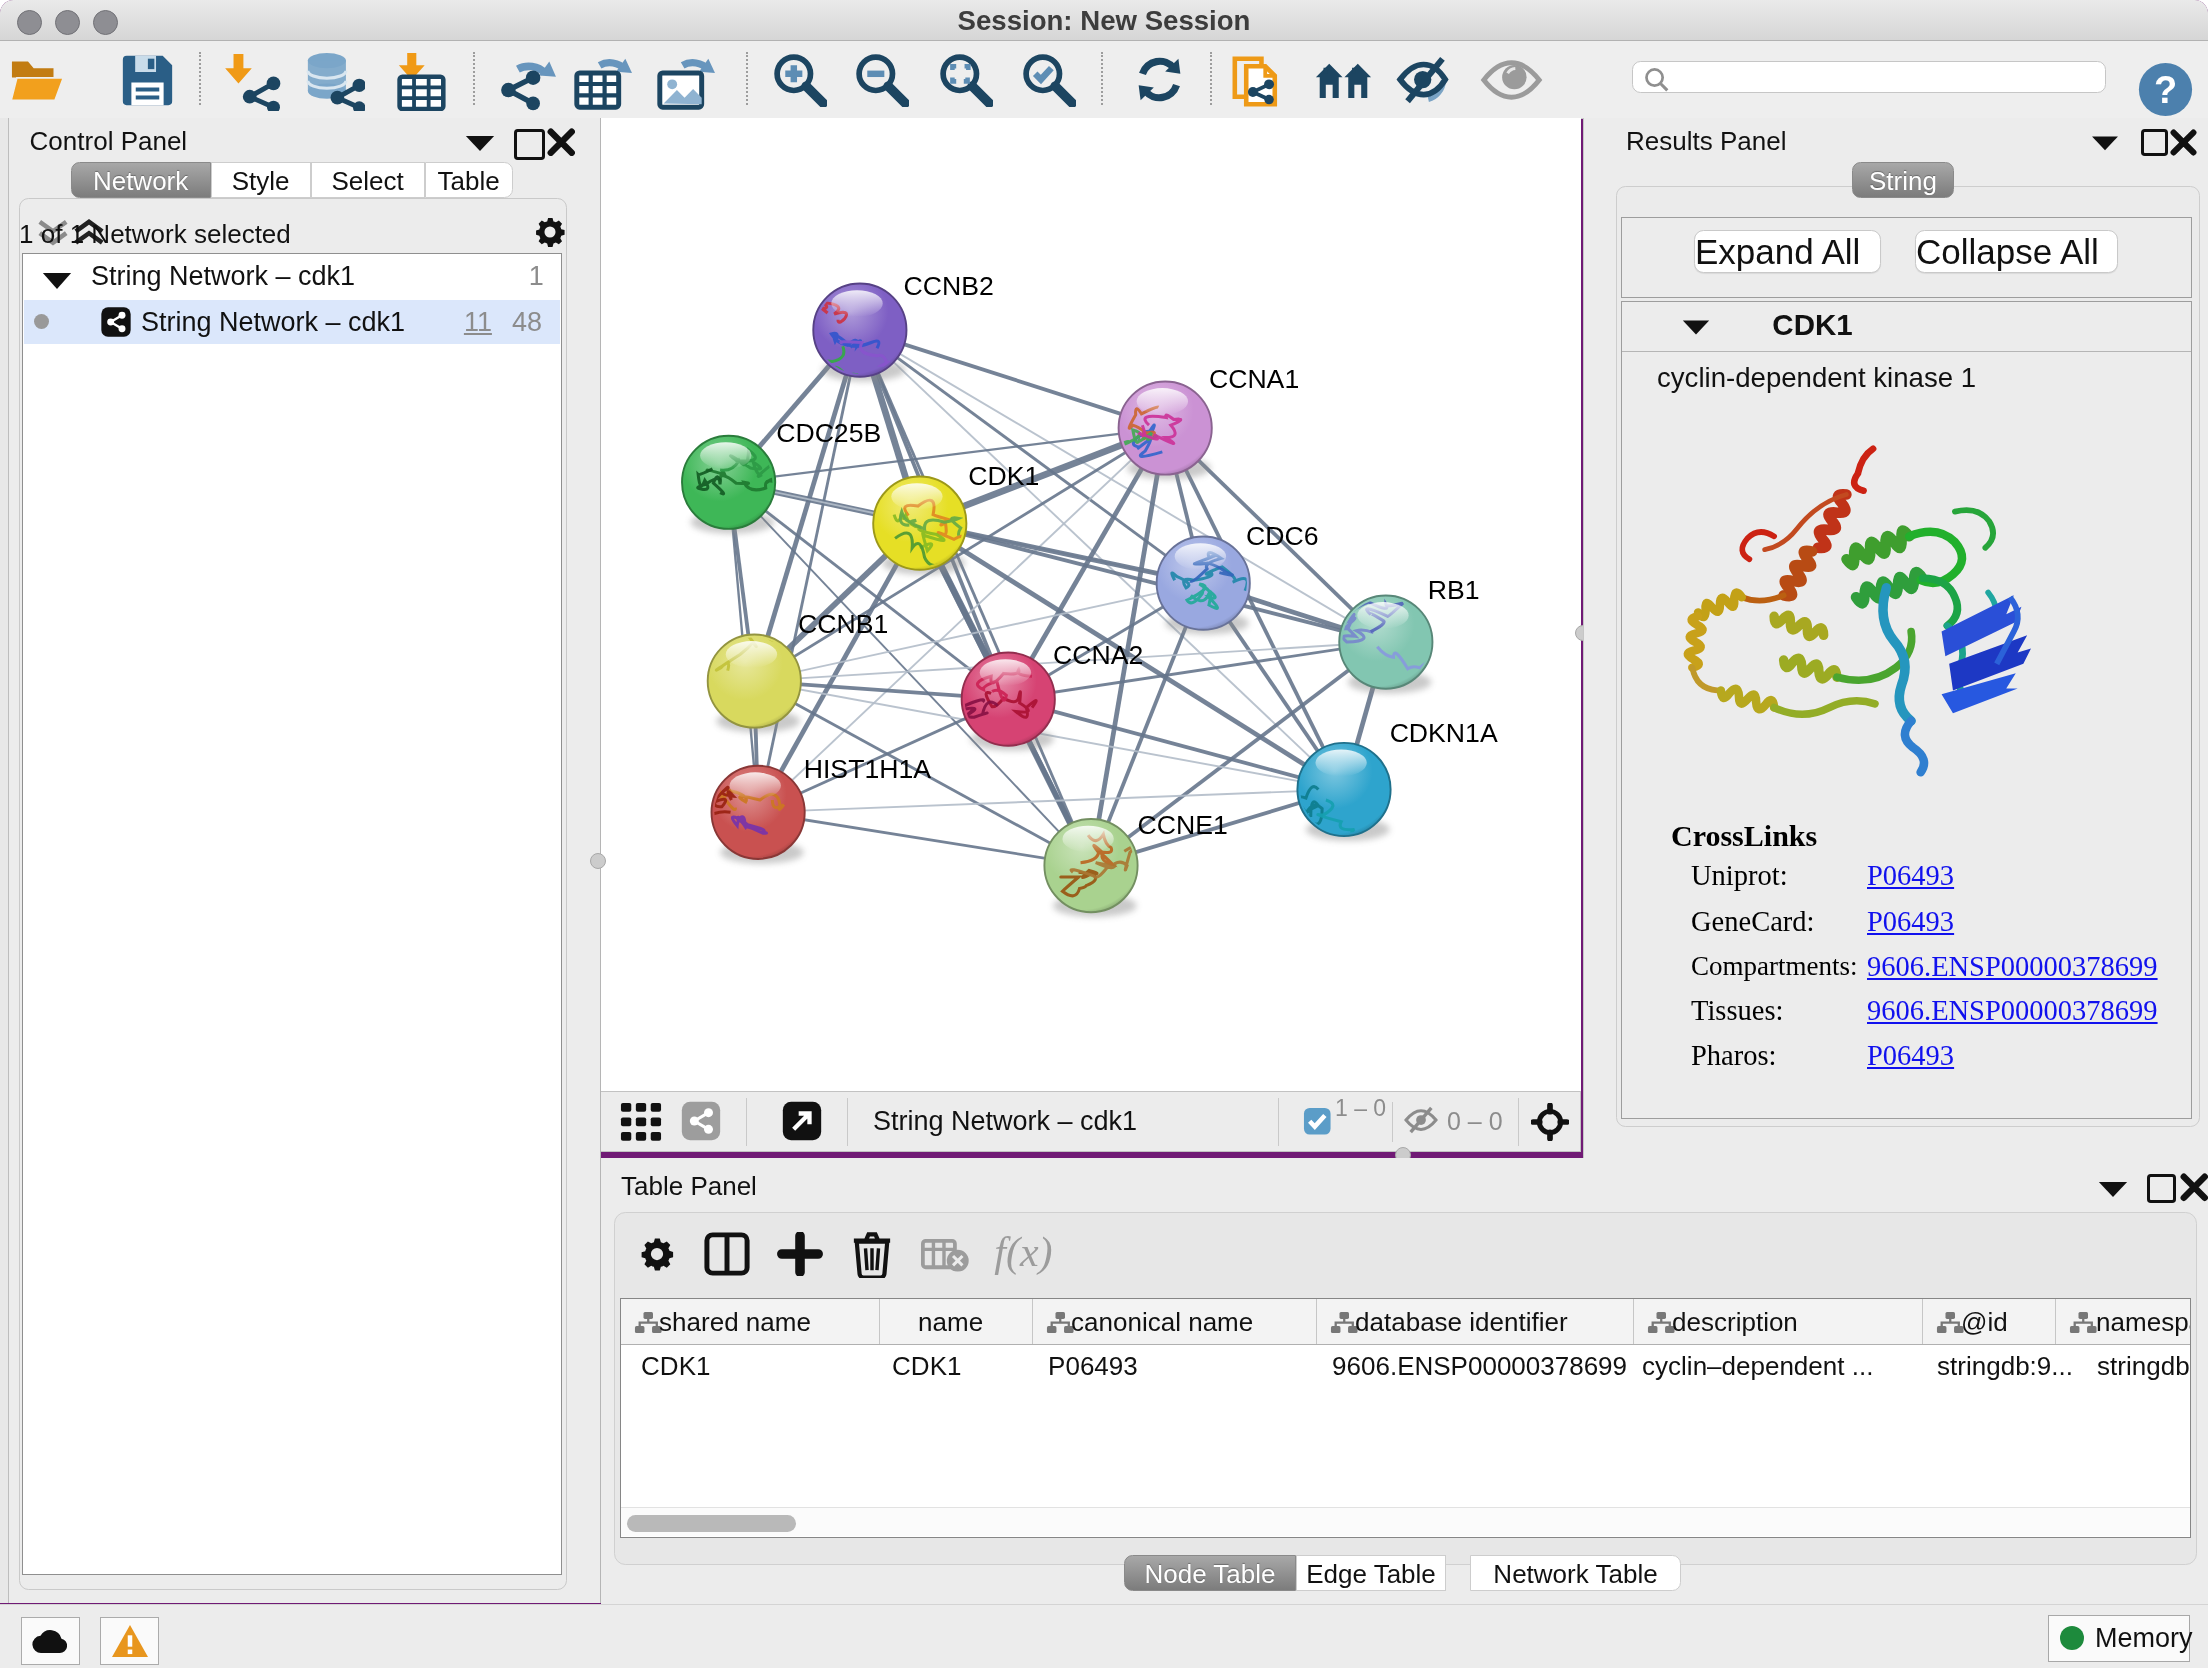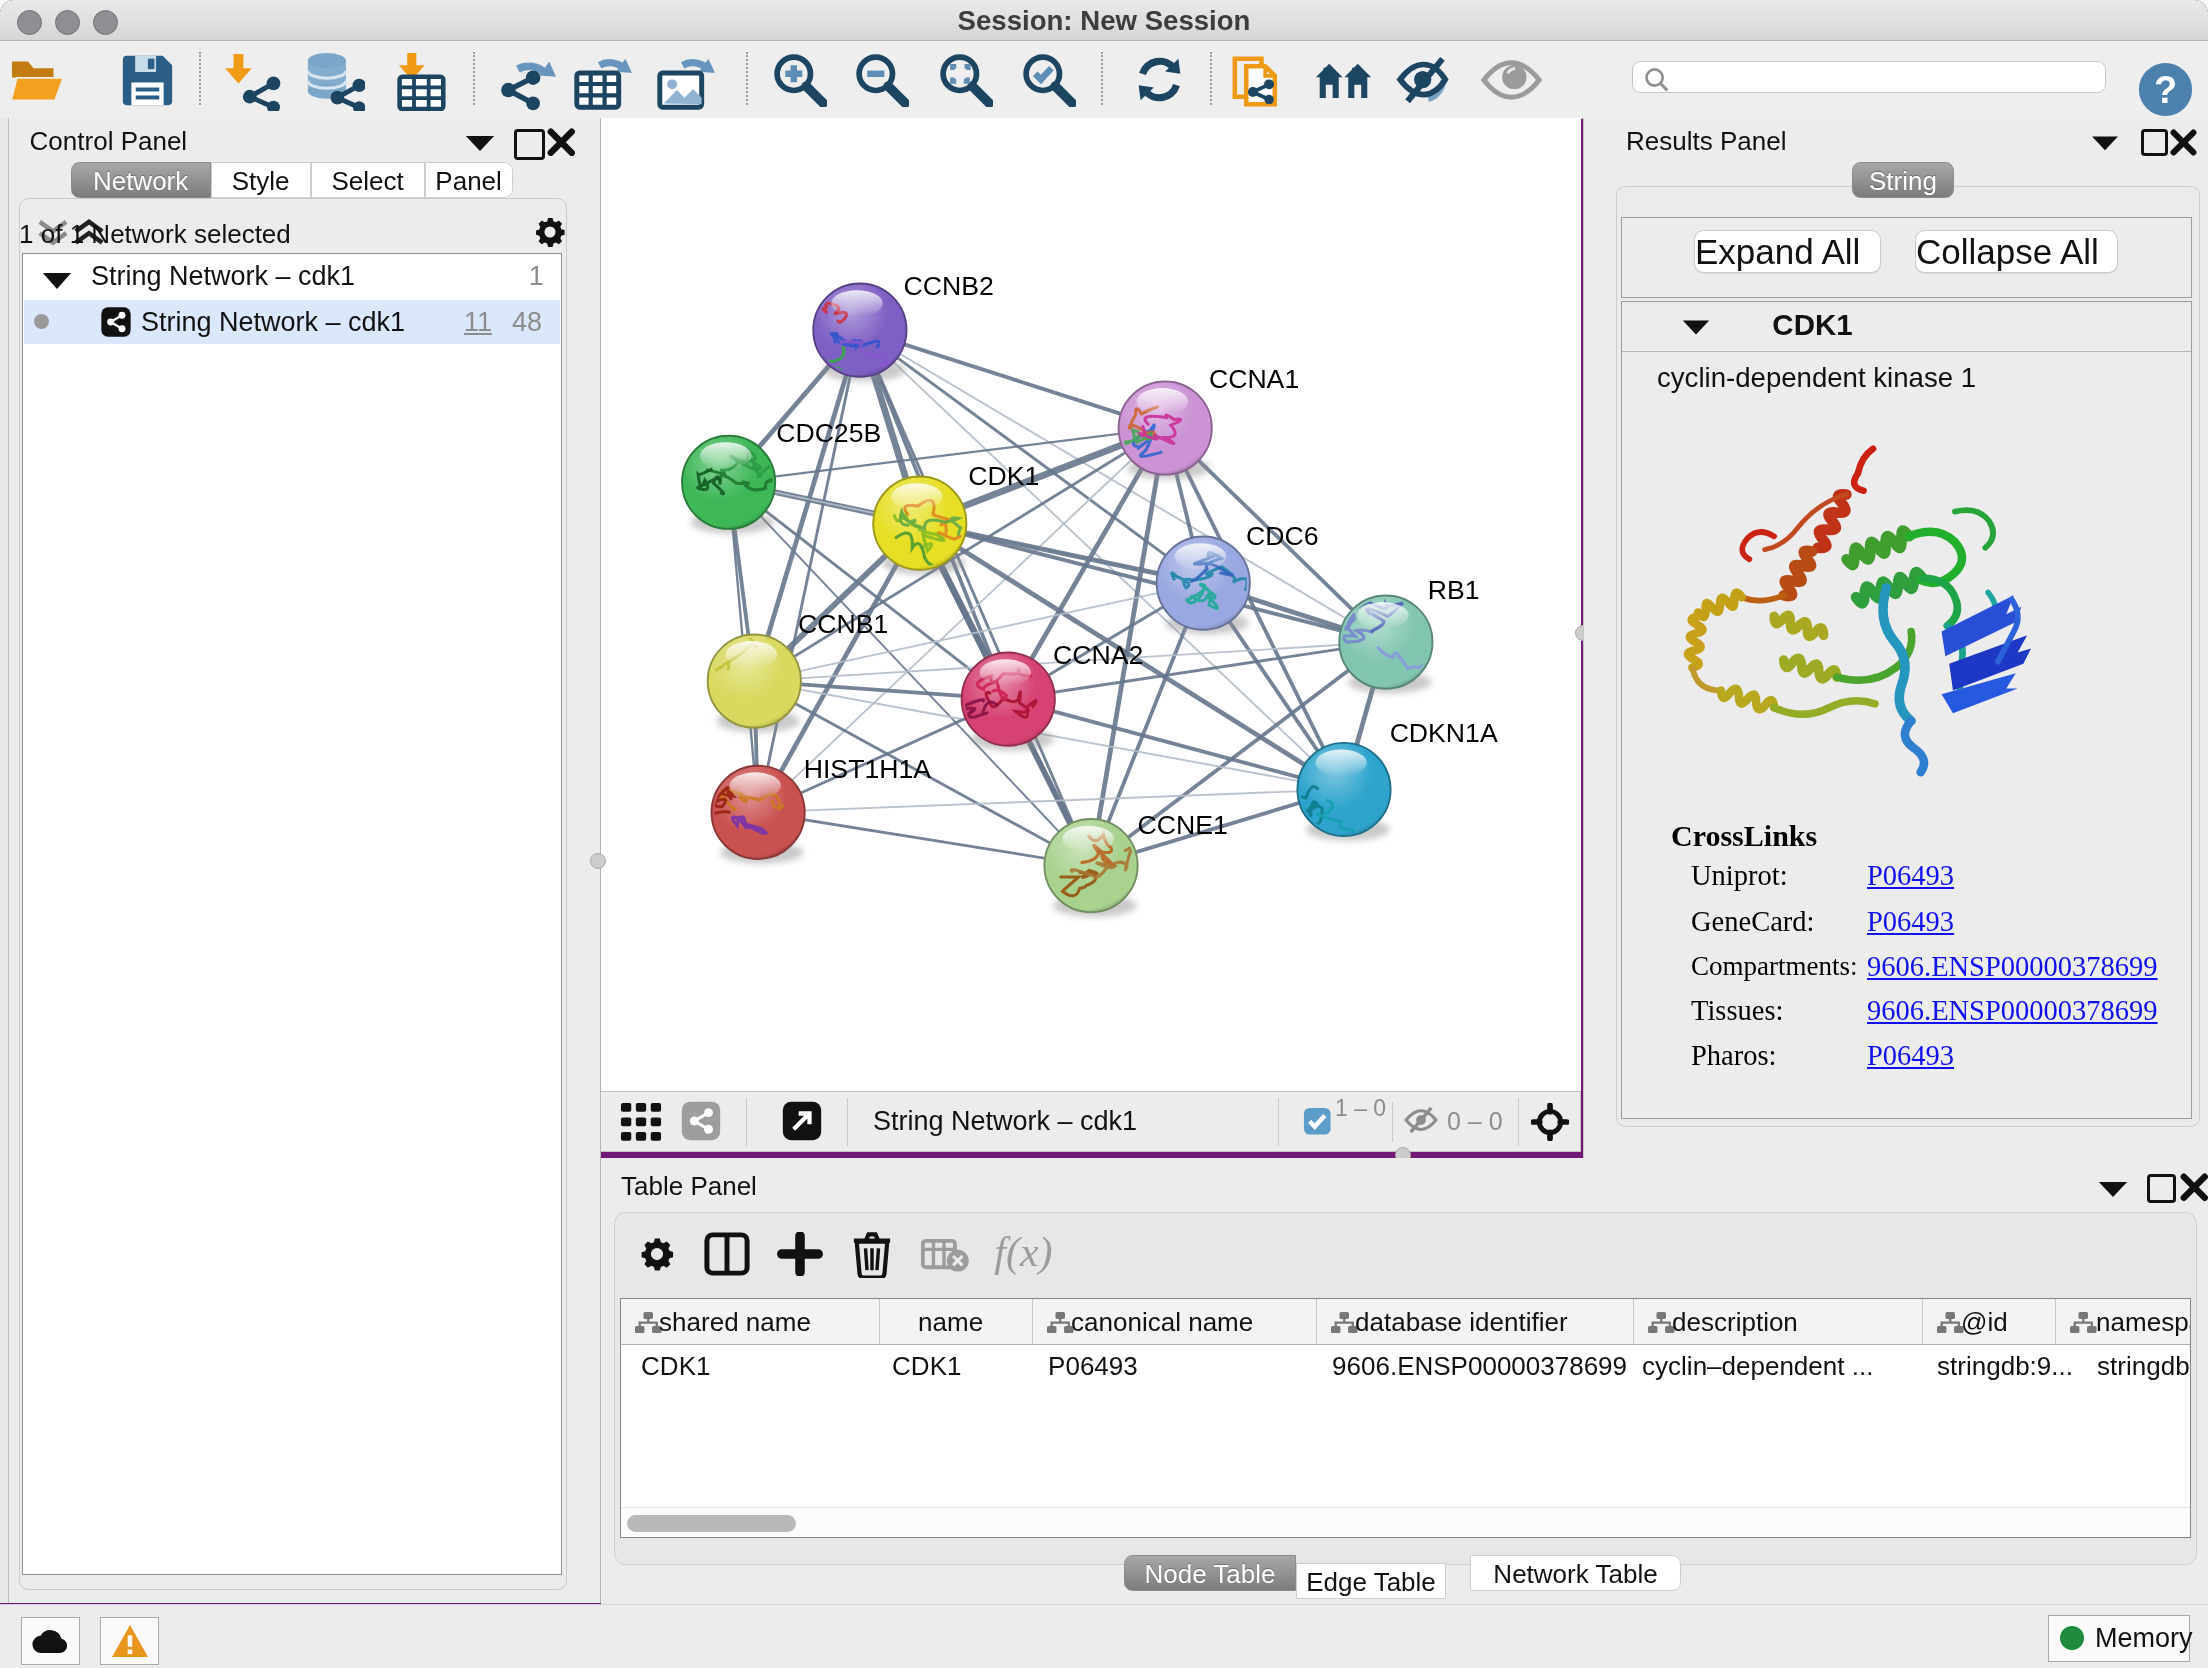--- a/index.html
+++ b/index.html
@@ -220,21 +220,21 @@
         <path d="M1 2 h15 l-7.5 8z" fill="#111"></path>
       </svg>
     <div style="position:absolute;left:505px;top:10.5px;width:25px;height:25px;border:3.3px solid #111;border-radius:3.8px;"></div>
     <svg style="position:absolute;left:538px;top:9.5px;" width="28.5" height="28.5" viewBox="0 0 15 15">
       <path d="M2 2 L13 13 M13 2 L2 13" stroke="#111" stroke-width="3.4" stroke-linecap="round"></path>
       </svg>
     <div id="cp-box"></div>
     <div class="tab tabsel" style="left:62px;top:44px;width:140px;border-radius:8.6px 0 0 8.6px;">Network</div>
     <div class="tab" style="left:202px;top:44px;width:100px;">Style</div>
     <div class="tab" style="left:302px;top:44px;width:114px;">Select</div>
-    <div class="tab" style="left:416px;top:44px;width:88px;border-radius:0 8.6px 8.6px 0;">Panel</div>
+    <div class="tab" style="left:416px;top:44px;width:88px;border-radius:0 8.6px 8.6px 0;">Table</div>
 
     <svg style="position:absolute;left:27.6px;top:100px;" width="34" height="28.5" viewBox="0 0 18 15">
       <path d="M2 2 l7 5 7-5 M2 8 l7 5 7-5" stroke="#8b8b8b" stroke-width="2.4" fill="none"></path>
       </svg>
     <svg style="position:absolute;left:63px;top:100px;" width="34" height="28.5" viewBox="0 0 18 15">
       <path d="M2 13 l7-5 7 5 M2 7 l7-5 7 5" stroke="#222" stroke-width="2.4" fill="none"></path>
       </svg>
     <div style="position:absolute;left:10.5px;top:101px;width:546px;text-align:left;font-size:26px;color:#111;">1 of 1 Network selected</div>
     <svg style="position:absolute;left:522px;top:95px;" width="38" height="38" viewBox="0 0 24 24">
       <path fill="#111" d="M12 8.5a3.5 3.5 0 1 0 0 7 3.5 3.5 0 0 0 0-7zm9.2 5.3l-2.1.6a7.3 7.3 0 0 1-.6 1.5l1.1 1.9-2 2-1.9-1.1c-.5.3-1 .5-1.5.6l-.6 2.1h-2.8l-.6-2.1c-.5-.1-1-.3-1.5-.6l-1.9 1.1-2-2 1.1-1.9a7.3 7.3 0 0 1-.6-1.5l-2.1-.6v-2.8l2.1-.6c.1-.5.3-1 .6-1.5L4.8 6.8l2-2 1.9 1.1c.5-.3 1-.5 1.5-.6l.6-2.1h2.8l.6 2.1c.5.1 1 .3 1.5.6l1.9-1.1 2 2-1.1 1.9c.3.5.5 1 .6 1.5l2.1.6z"></path>
@@ -761,21 +761,21 @@
         <div class="cell" style="left:711px;">9606.ENSP00000378699</div>
         <div class="cell" style="left:1021px;">cyclin–dependent ...</div>
         <div class="cell" style="left:1316px;">stringdb:9...</div>
         <div class="cell" style="left:1476px;">stringdb</div>
         <div style="position:absolute;left:0;top:208px;width:100%;height:27.6px;background:#fbfbfb;border-top:1px solid #e2e2e2;">
             <div style="position:absolute;left:5.7px;top:6.7px;width:169px;height:17px;border-radius:9.5px;background:#b9b9b9;"></div>
           </div>
       </div>
     </div>
     <div class="tab tabsel" style="left:523px;top:397px;width:172px;border-radius:8.6px 0 0 8.6px;">Node Table</div>
-    <div class="tab" style="left:695px;top:397px;width:150px;margin-top:8px;">Edge Table</div>
+    <div class="tab" style="left:695px;top:397px;width:150px;">Edge Table</div>
     <div class="tab" style="left:869px;top:397px;width:211px;border-radius:0 8.6px 8.6px 0;">Network Table</div>
   </div>
 
   <div id="statusbar">
     <div style="position:absolute;left:21px;top:12.4px;width:57px;height:46px;background:#fafafa;border:1.9px solid #ababab;">
       <svg style="position:absolute;left:7.6px;top:9.5px;" width="42" height="27" viewBox="0 0 22 14">
         <path fill="#111" d="M6 13 a4.5 4.5 0 0 1 -0.5 -9 a6 6 0 0 1 11 1.5 a3.8 3.8 0 0 1 -1 7.5z"></path>
       </svg>
     </div>
     <div style="position:absolute;left:100px;top:12.4px;width:57px;height:46px;background:#fafafa;border:1.9px solid #ababab;">

